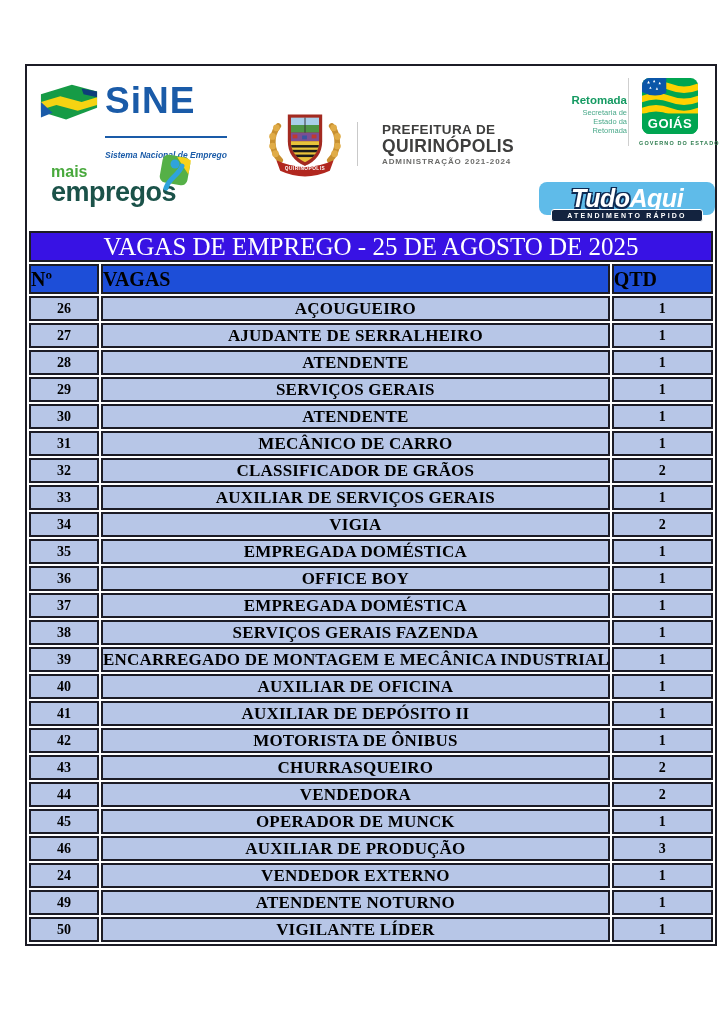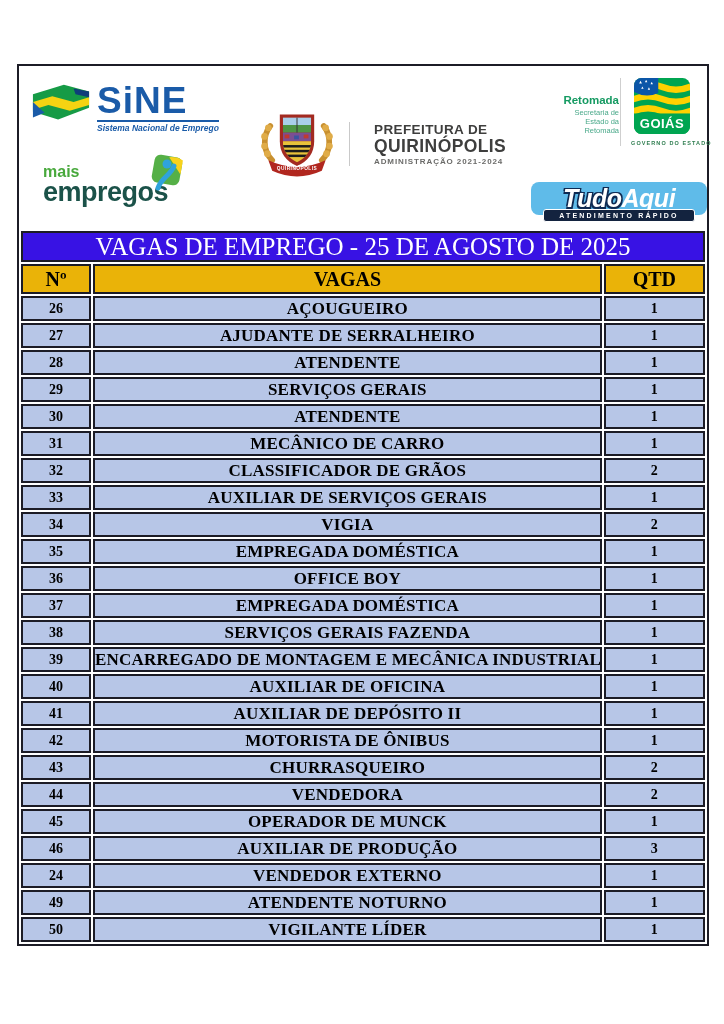--- a/index.html
+++ b/index.html
@@ -1,26 +1,26 @@
 <!DOCTYPE html>
 <html><head>
 <meta charset="utf-8">
 <style>
   html,body{margin:0;padding:0;background:#fff;}
   .page{position:relative;width:724px;height:1024px;background:#ffffff;overflow:hidden;
         font-family:"Liberation Sans",sans-serif;}
-  .doc-box{position:absolute;left:17px;top:64px;width:688px;border:2px solid #1c1c26;background:#fff;}
+  .doc-box{position:absolute;left:25px;top:64px;width:688px;border:2px solid #1c1c26;background:#fff;}
 
   
   .logo-area{position:relative;height:163px;background:#fff;}
 
   .sine{position:absolute;left:12px;top:16px;display:flex;align-items:flex-start;}
   .sine-text{margin-left:6px;}
   .sine-word{color:#1a5ba8;font-weight:800;font-size:37px;line-height:38px;letter-spacing:1px;}
-  .sine-tag{color:#1a5ba8;font-size:8.5px;font-weight:bold;font-style:italic;border-top:2px solid #1a5ba8;padding-top:1px;margin-top:0px;white-space:nowrap;}
+  .sine-tag{color:#1a5ba8;font-size:8.5px;font-weight:bold;font-style:italic;border-top:2px solid #1a5ba8;padding-top:12px;margin-top:16px;white-space:nowrap;}
 
   .me{position:absolute;left:24px;top:98px;width:160px;}
   .me-icon{position:absolute;right:18px;top:-10px;}
   .me-mais{color:#48a93c;font-size:16px;font-weight:800;line-height:15px;}
   .me-empregos{color:#1b5249;font-size:27px;font-weight:800;line-height:26px;letter-spacing:-0.5px;}
 
   .crest{position:absolute;left:236px;top:40px;}
 
   .pref{position:absolute;left:330px;top:56px;border-left:1.5px solid #c9c9c9;padding-left:24px;color:#3e3e3d;}
   .pref-l1{font-size:13.5px;font-weight:800;letter-spacing:0.4px;line-height:15px;}
@@ -39,22 +39,22 @@
   .ta-tudo{color:#ffffff;text-shadow:-1.5px -1.5px 0 #0e2a52,1.5px -1.5px 0 #0e2a52,-1.5px 1.5px 0 #0e2a52,1.5px 1.5px 0 #0e2a52;}
   .ta-aqui{color:#ffffff;}
   .ta-bar{margin:-6px auto 0;width:150px;background:#13233f;border:1.5px solid #ffffff;border-radius:3px;color:#fff;
           font-size:7px;letter-spacing:2.2px;font-weight:bold;height:11px;line-height:11px;position:relative;}
 
   
   table.vagas{width:100%;border-collapse:separate;border-spacing:2px;table-layout:fixed;background:#fff;
               font-family:"Liberation Serif",serif;}
   .title-cell{background:#3812e4;border:2px solid #1c1c26;color:#ffffff;text-align:center;
               font-size:25px;height:27px;line-height:27px;font-weight:500;white-space:nowrap;}
-  th{background:#eab308;border:2px solid #1c1c26;color:#000;font-size:20px;height:26px;line-height:26px;
-     font-weight:bold;text-align:center;padding:0;margin-left:42px;}
+  th{background:#1d4ed8;border:2px solid #1c1c26;color:#000;font-size:20px;height:26px;line-height:26px;
+     font-weight:bold;text-align:left;padding:0;margin-left:42px;}
   td{background:#b7c6e7;border:2px solid #1c1c26;color:#000;font-weight:bold;text-align:center;
      height:21px;line-height:21px;padding:0;overflow:hidden;white-space:nowrap;}
   td.c-n,td.c-qtd{font-size:14px;}
   td.c-vaga{font-size:17px;letter-spacing:0.2px;}
 </style>
 </head>
 <body>
 
 <div class="page">
   <div class="doc-box">

